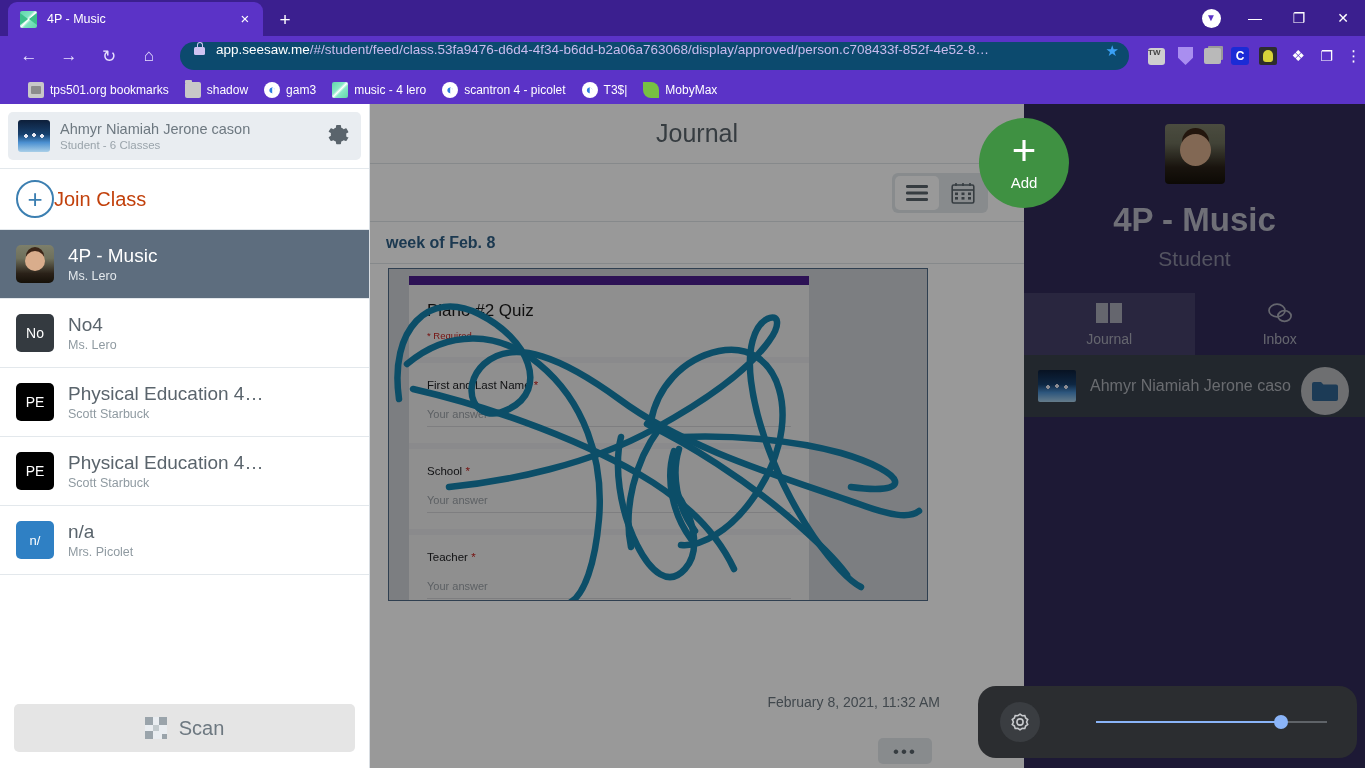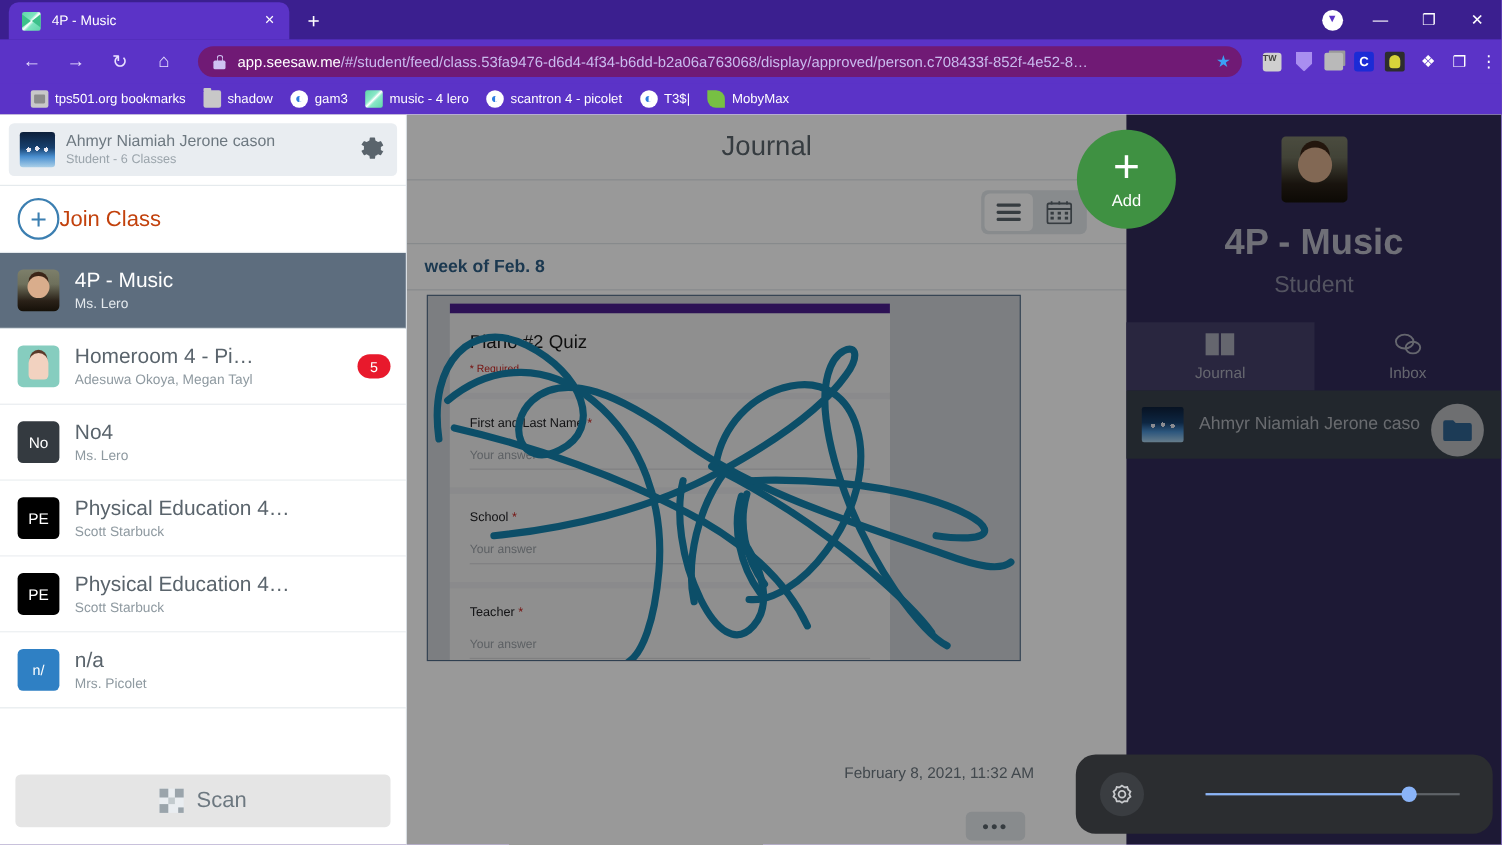--- a/index.html
+++ b/index.html
@@ -65,22 +65,22 @@
     background: #5b33c7; display: flex; align-items: center;
   }
   .nav-btn {
     width: 34px; height: 34px; margin-left: 6px; color: #e8e0ff;
     display: flex; align-items: center; justify-content: center;
     font-size: 17px; border-radius: 50%;
   }
   .nav-btn.first { margin-left: 12px; }
   .omnibox {
     flex: 1 1 auto; height: 28px; margin: 0 10px 0 14px;
-    background: #701a75; border-radius: 14px;
-    display: flex; align-items: center; padding: 0 10px 0 14px; position: relative;
+    background: #0c4a6e; border-radius: 14px;
+    display: flex; align-items: flex-start; padding: 0 10px 0 14px; position: relative;
   }
   .lock-icon { width: 11px; height: 13px; position: relative; flex: 0 0 auto; margin-right: 11px; }
   .lock-icon .body { position: absolute; bottom: 0; left: 0; width: 11px; height: 8px; background: #cfc3f2; border-radius: 1.5px; }
   .lock-icon .shackle { position: absolute; top: 0; left: 2.5px; width: 6px; height: 6px; border: 1.6px solid #cfc3f2; border-bottom: none; border-radius: 3px 3px 0 0; }
   .url-text {
     flex: 1 1 auto; font-size: 13.5px; color: #c9bbee; white-space: nowrap;
     overflow: hidden; text-overflow: ellipsis;
   }
   .url-text .host { color: #ffffff; }
   .star-icon { color: #3aa0f5; font-size: 15px; flex: 0 0 auto; margin-left: 8px; }
@@ -587,28 +587,20 @@
 
       <div class="class-list">
         <div class="class-row active">
           <div class="class-ava ava-lero"></div>
           <div class="class-text">
             <div class="class-name">4P - Music</div>
             <div class="class-teachers">Ms. Lero</div>
           </div>
         </div>
         <div class="class-row">
-          <div class="class-ava ava-hr"></div>
-          <div class="class-text">
-            <div class="class-name">Homeroom 4 - Pi…</div>
-            <div class="class-teachers">Adesuwa Okoya,  Megan Tayl</div>
-          </div>
-          <div class="badge">5</div>
-        </div>
-        <div class="class-row">
           <div class="class-ava ava-no">No</div>
           <div class="class-text">
             <div class="class-name">No4</div>
             <div class="class-teachers">Ms. Lero</div>
           </div>
         </div>
         <div class="class-row">
           <div class="class-ava ava-pe">PE</div>
           <div class="class-text">
             <div class="class-name">Physical Education 4…</div>

